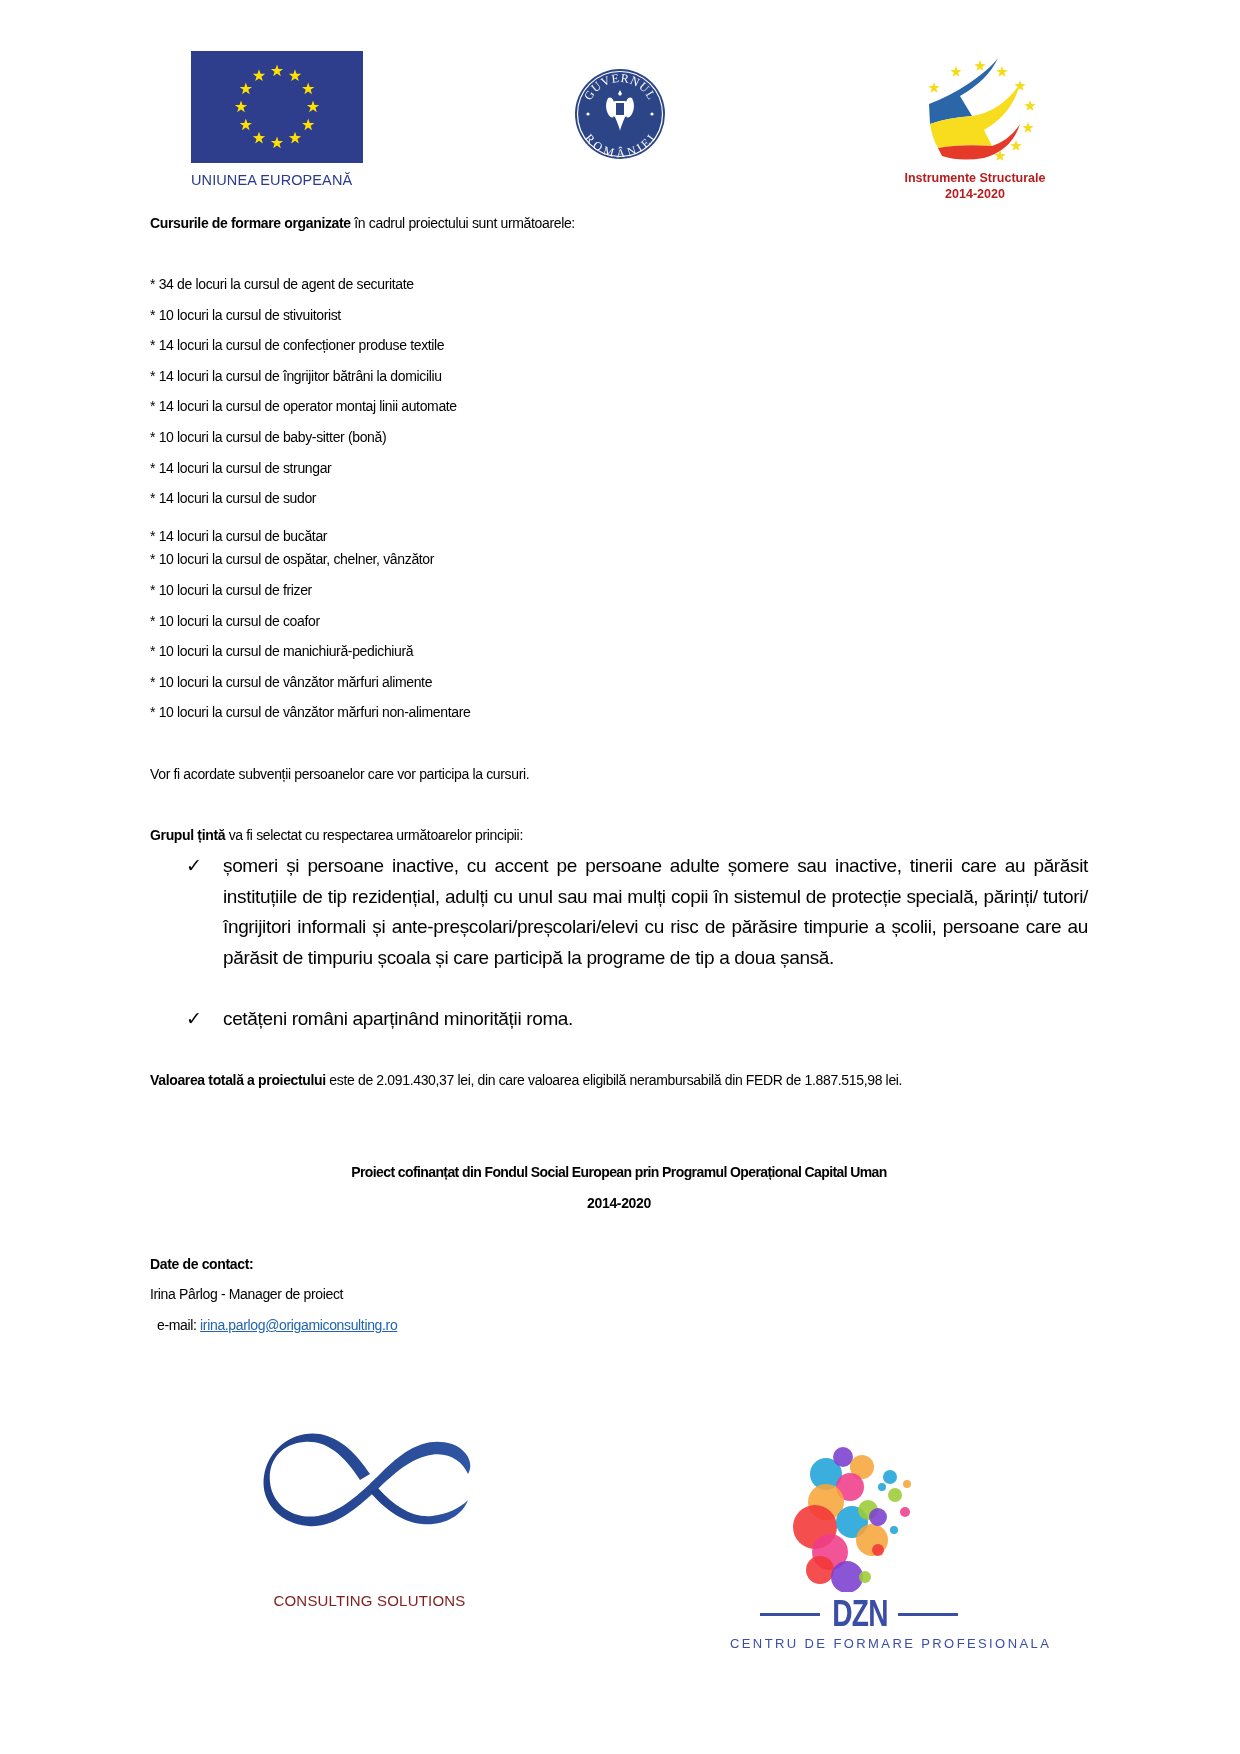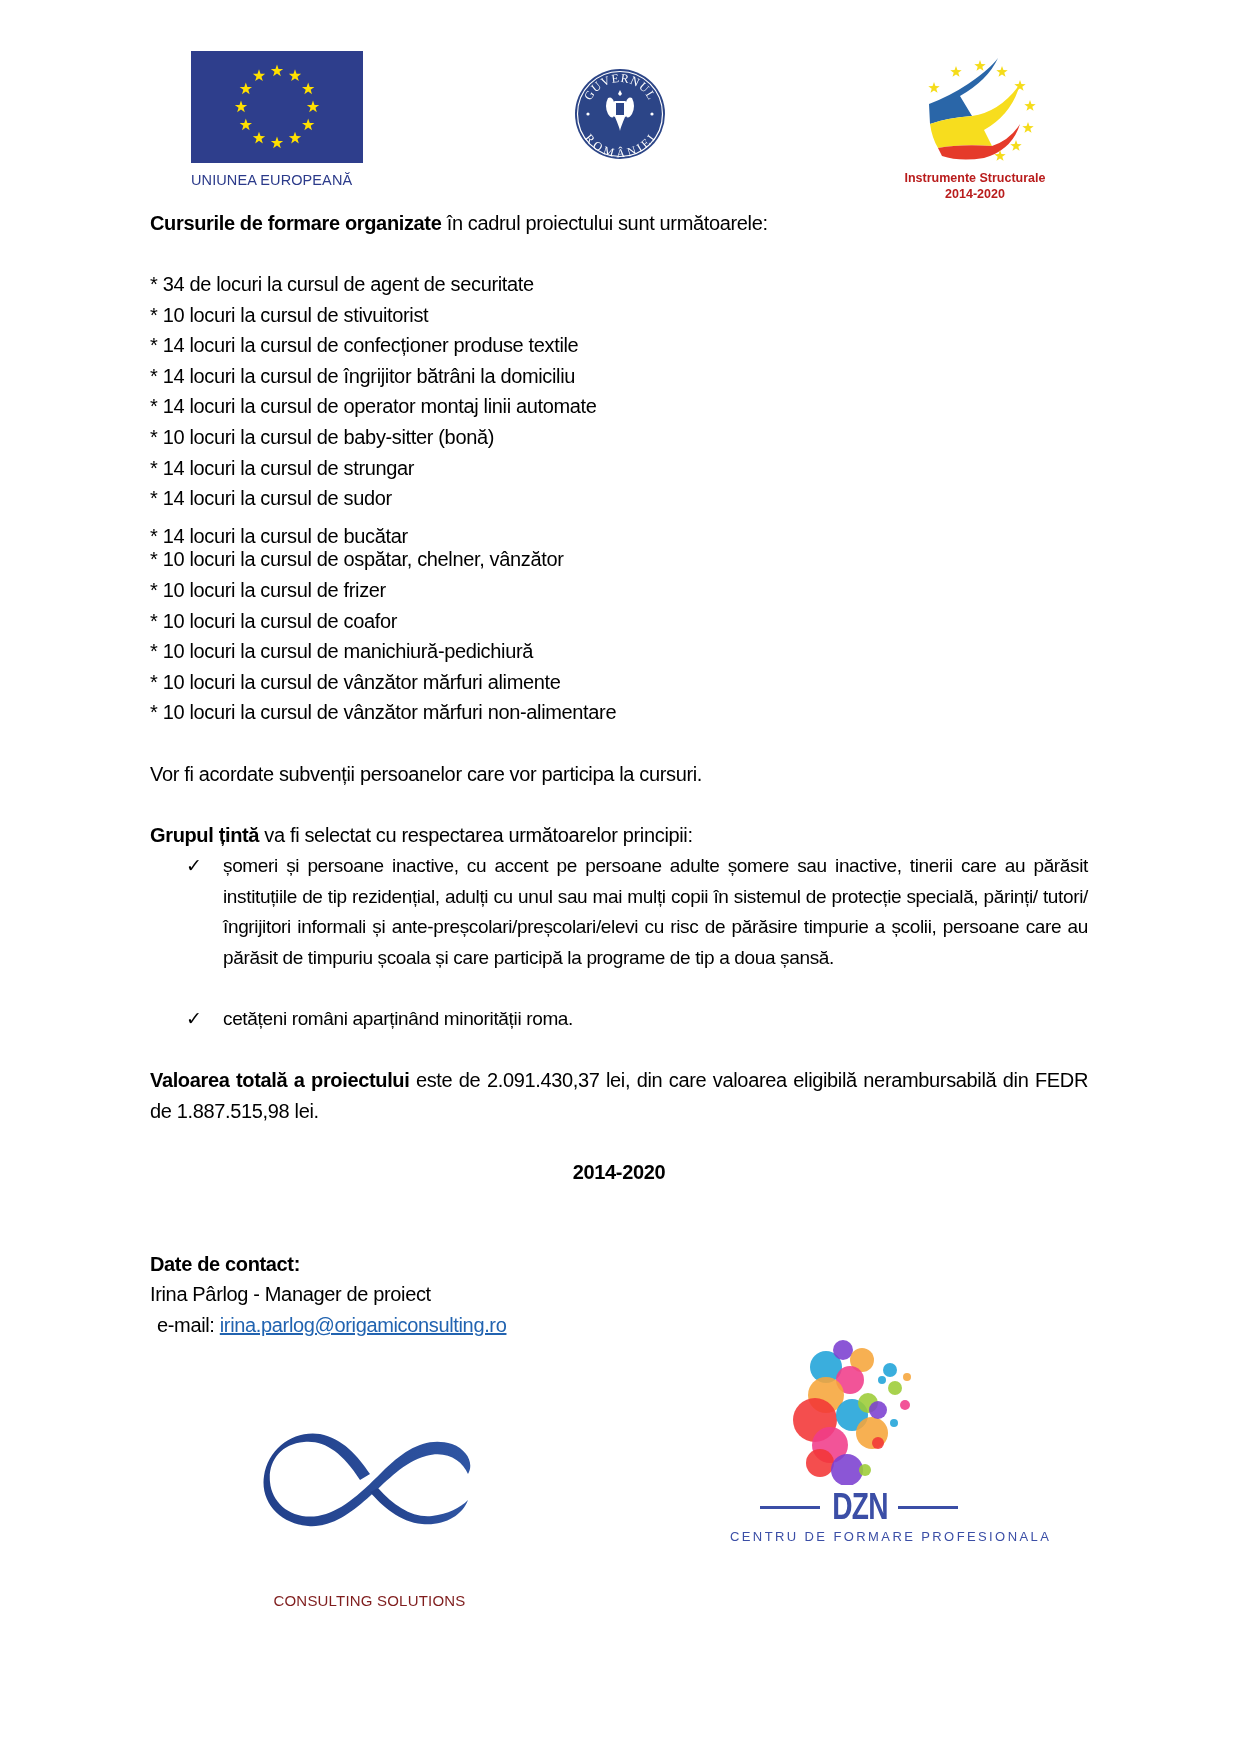--- a/index.html
+++ b/index.html
@@ -10,37 +10,37 @@
   
   #eu-logo { left: 191px; top: 51px; width: 172px; height: 142px; }
   #eu-flag { width: 172px; height: 112px; background: #2e3e8c; position: relative; }
   #eu-label { margin-top: 9px; font-size: 14.5px; color: #2b3a8a; letter-spacing: 0.1px; white-space: nowrap; text-align: left; }
   #gov-logo { left: 574px; top: 68px; width: 92px; height: 92px; }
   #is-logo { left: 880px; top: 44px; width: 190px; height: 162px; }
   #is-text { position: absolute; left: 0; top: 126px; width: 190px; text-align: center;
              font-size: 12.5px; font-weight: bold; line-height: 16px; color: #b91c1c; }
 
   
-  .t { position: absolute; left: 150px; font-size: 20px; line-height: 30.6px; height: 30.6px;
+  .t { position: absolute; left: 150px; font-size: 14px; line-height: 30.6px; height: 30.6px;
        letter-spacing: -0.35px; white-space: nowrap; }
   .just { white-space: normal; text-align: justify; text-align-last: left; height: auto; }
   .b { font-weight: bold; }
   .check { position: absolute; left: 186px; font-size: 19px; line-height: 30.6px; }
   .li { position: absolute; left: 223px; width: 865px; font-size: 19px; line-height: 30.6px;
         letter-spacing: -0.35px; text-align: justify; }
   .center { left: 150px; width: 938px; text-align: center; font-weight: bold; white-space: normal; height: auto; }
   a.email { color: #2163b0; text-decoration: underline; }
 
   
   #origami-logo { left: 262px; top: 1430px; width: 215px; height: 185px; }
   #origami-word { position: absolute; left: 0; top: 96px; width: 215px; text-align: center;
                   font-size: 56px; font-weight: bold; color: #7d7d7d; letter-spacing: -1px; line-height: 60px; }
   #origami-sub { position: absolute; left: 0; top: 162px; width: 215px; text-align: center;
                  font-size: 15px; color: #7f1d1d; letter-spacing: 0.2px; white-space: nowrap; }
-  #dzn-logo { left: 730px; top: 1335px; width: 260px; height: 215px; }
+  #dzn-logo { left: 730px; top: 1442px; width: 260px; height: 215px; }
   #dzn-mark { position: absolute; left: 0; top: 152px; width: 260px; height: 40px; }
   #dzn-word { position: absolute; left: 0; top: 150px; width: 260px; text-align: center;
               font-size: 36px; font-weight: bold; color: #3b4ea6; letter-spacing: -1px; line-height: 44px;
               transform: scaleX(0.78); }
   #dzn-sub { position: absolute; left: 0; top: 194px; width: 260px; text-align: center;
              font-size: 13px; color: #3b4ea6; letter-spacing: 2.4px; white-space: nowrap; }
 </style>
 </head>
 <body>
 
@@ -144,20 +144,21 @@
 <span class="check" style="top:851px;">✓</span>
 <div class="li" style="top:851px;">șomeri și persoane inactive, cu accent pe persoane adulte șomere sau inactive, tinerii care au părăsit instituțiile de tip rezidențial, adulți cu unul sau mai mulți copii în sistemul de protecție specială, părinți/ tutori/ îngrijitori informali și ante-preșcolari/preșcolari/elevi cu risc de părăsire timpurie a școlii, persoane care au părăsit de timpuriu școala și care participă la programe de tip a doua șansă.</div>
 <span class="check" style="top:1004px;">✓</span>
 <div class="li" style="top:1004px;">cetățeni români aparținând minorității roma.</div>
 
 <div class="t just" style="top:1065px; width:938px;">
   <span class="b">Valoarea totală a proiectului</span><span> este de 2.091.430,37 lei, din care valoarea eligibilă nerambursabilă din FEDR de 1.887.515,98 lei.</span>
 </div>
 
 <div class="t center" style="top:1157px;">
+  <div style="letter-spacing:-0.6px;">Proiect cofinanțat din Fondul Social European prin Programul Operațional Capital Uman</div>
   <div>2014-2020</div>
 </div>
 
 <div class="t b" style="top:1249px;">Date de contact:</div>
 <div class="t" style="top:1279px;">Irina Pârlog - Manager de proiect</div>
 <div class="t" style="top:1310px;margin-left:7px;">
   <span>e-mail: </span><a class="email" title="irina.parlog@origamiconsulting.ro">irina.parlog@origamiconsulting.ro</a>
 </div>
 
 <div id="origami-logo" class="abs">

